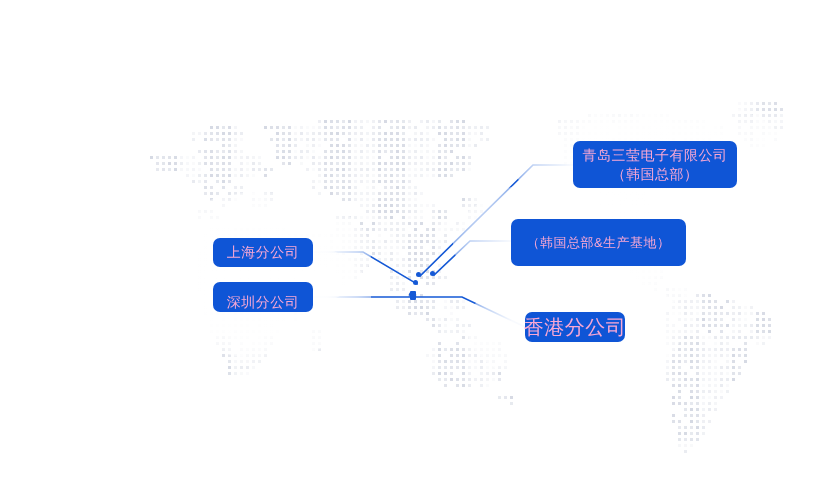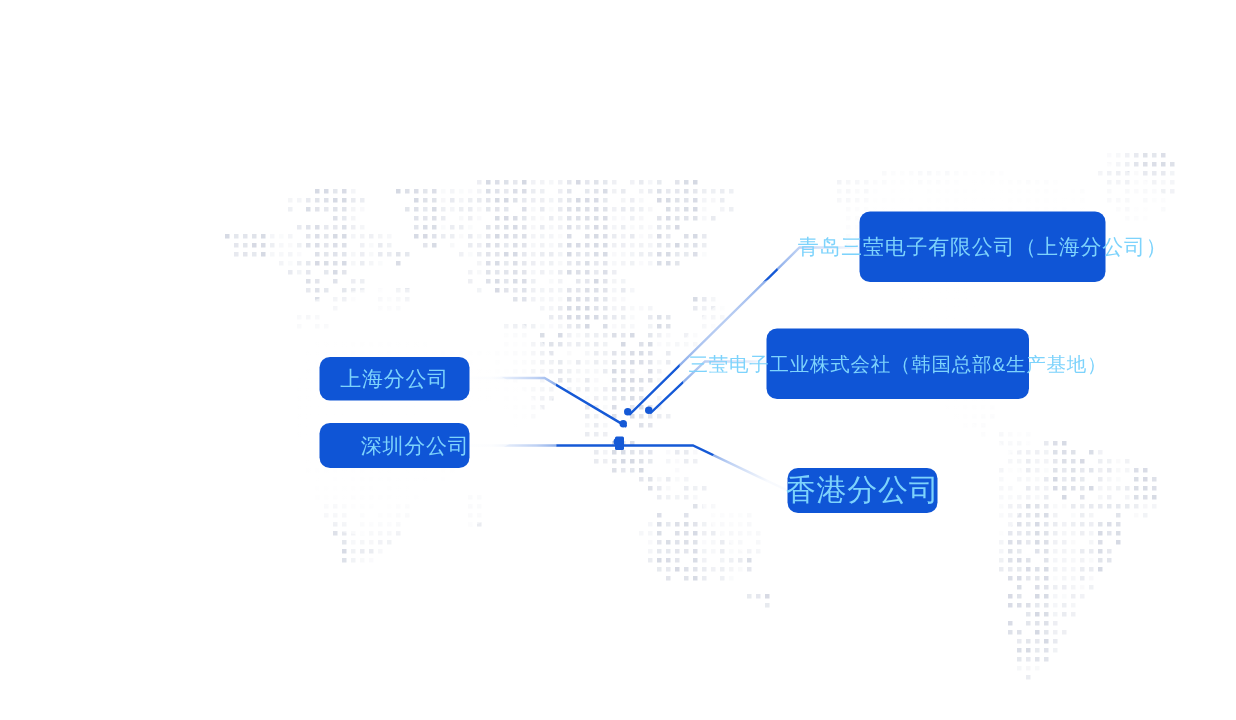--- a/index.html
+++ b/index.html
@@ -19,24 +19,24 @@
     position:absolute;left:0;top:0;width:824px;height:480px;
     pointer-events:none;
   }
   #map-svg{position:absolute;left:0;top:0;}
   
   #lines-svg{position:absolute;left:0;top:0;width:824px;height:480px;}
   
   .label-box{
     position:absolute;
     background:#0F55D6;
-    color:#7dd3fc;
+    color:#f9a8d4;
     border-radius:7px;
     display:flex;
-    flex-direction:row;
+    flex-direction:column;
     align-items:center;
     justify-content:center;
     text-align:center;
     line-height:1.35;
     letter-spacing:0.5px;
     box-sizing:border-box;
     z-index:5;
   }
   .label-box .ln{display:block;white-space:nowrap;}
   .glow{
@@ -1985,24 +1985,23 @@
   <div id="markers">
       <div class="marker" style="left: 415.5px; top: 271.5px; width: 5px; height: 5px;"></div>
       <div class="marker" style="left: 429.5px; top: 270.5px; width: 5px; height: 5px;"></div>
       <div class="marker" style="left: 412.5px; top: 279.5px; width: 5px; height: 5px;"></div>
       <div class="marker" style="left: 408.5px; top: 291.5px; width: 5px; height: 5px;"></div>
       <div class="marker sq" style="left: 410px; top: 291px; width: 6px; height: 9px;"></div>
     </div>
   <div id="labels">
       <div class="label-box" style="left: 573px; top: 141px; width: 164px; height: 47px; font-size: 14px; background: rgb(15, 85, 214);">
         <span class="ln">青岛三莹电子有限公司</span>
-        <span class="ln">（上海分公司）</span>
+        <span class="ln">（韩国总部）</span>
       </div>
       <div class="label-box" style="left: 511px; top: 219px; width: 175px; height: 47px; font-size: 13px; background: rgb(15, 85, 214);">
-        <span class="ln">三莹电子工业株式会社</span>
         <span class="ln">（韩国总部&amp;生产基地）</span>
       </div>
       <div class="label-box" style="left: 213px; top: 238px; width: 100px; height: 29px; font-size: 14px; background: rgb(15, 85, 214);">
         <span class="ln">上海分公司</span>
       </div>
       <div class="label-box" style="left: 213px; top: 282px; width: 100px; height: 30px; font-size: 14px; background: rgb(15, 85, 214); justify-content: flex-end;">
         <span class="ln">深圳分公司</span>
       </div>
       <div class="label-box" style="left: 525px; top: 312px; width: 100px; height: 30px; font-size: 20px; background: rgb(15, 85, 214);">
         <span class="ln">香港分公司</span>

